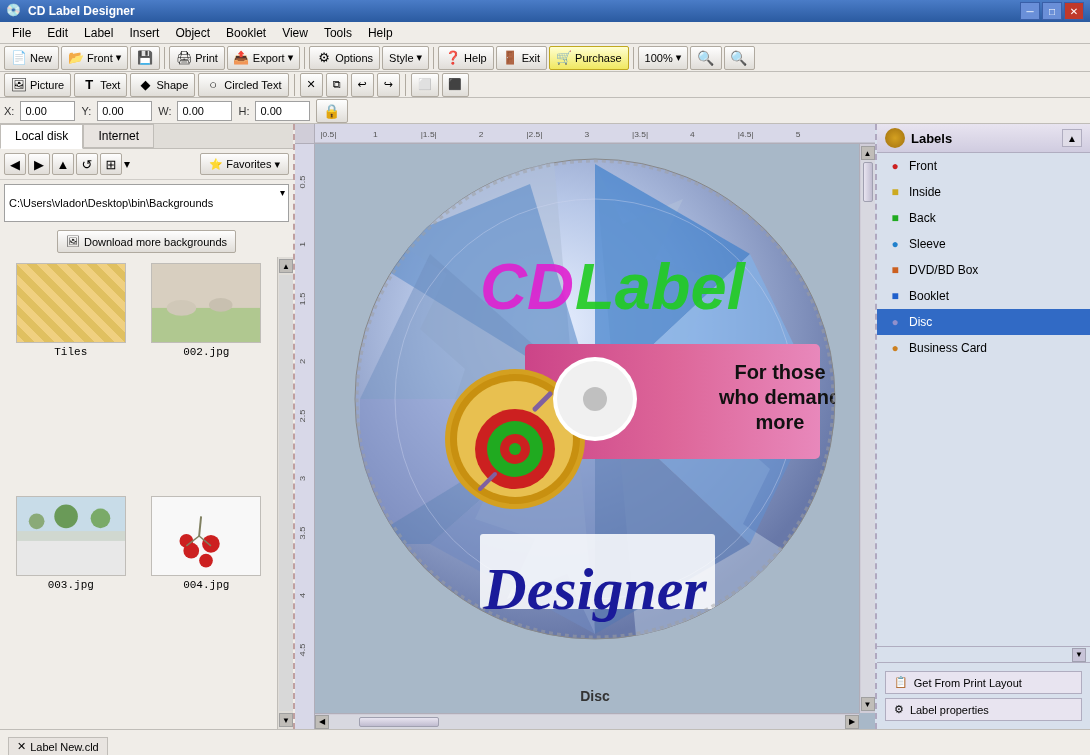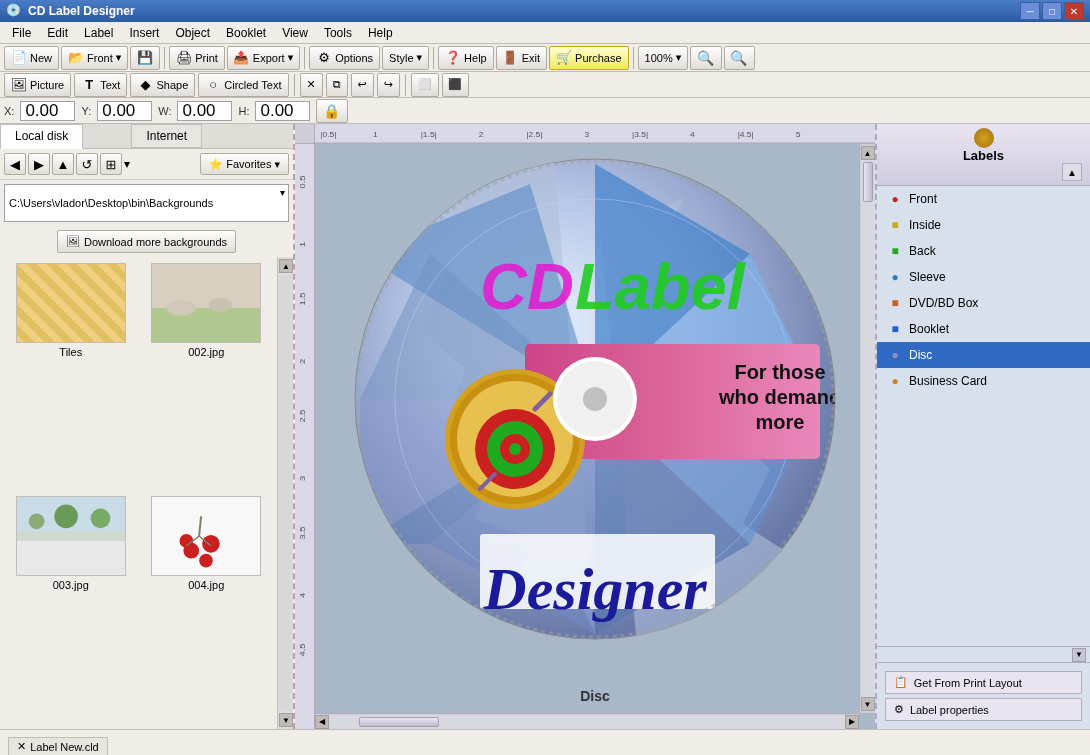--- a/index.html
+++ b/index.html
@@ -20,59 +20,59 @@
     .toolbar { background: #f0ede8; border-bottom: 1px solid #c0bdb8; height: 28px; display: flex; align-items: center; padding: 0 4px; gap: 2px; }
     .tb-btn { height: 24px; padding: 0 6px; background: linear-gradient(to bottom, #fefefe, #e0ddd8); border: 1px solid #b0aaa0; border-radius: 2px; cursor: pointer; font-size: 11px; display: flex; align-items: center; gap: 3px; }
     .tb-sep { width: 1px; height: 22px; background: #b0aaa0; margin: 0 2px; }
     .tb-icon { width: 16px; height: 16px; display: flex; align-items: center; justify-content: center; font-size: 13px; }
 
     
     .toolbar2 { background: #f0ede8; border-bottom: 1px solid #c0bdb8; height: 26px; display: flex; align-items: center; padding: 0 4px; gap: 3px; }
 
     
     .coord-bar { background: #f0ede8; border-bottom: 1px solid #c0bdb8; height: 26px; display: flex; align-items: center; padding: 0 4px; gap: 6px; font-size: 11px; }
-    .coord-input { width: 55px; height: 20px; border: 1px solid #a0a0a0; background: white; padding: 0 4px; font-size: 17px; }
+    .coord-input { width: 55px; height: 20px; border: 1px solid #a0a0a0; background: white; padding: 0 4px; font-size: 11px; }
     .coord-label { font-size: 11px; color: #333; }
 
     
     .main-layout { display: flex; height: calc(755px - 22px - 22px - 28px - 26px - 26px - 26px); }
 
     
     .left-panel { width: 295px; background: #f0ede8; border-right: 2px dashed #c0a0a0; display: flex; flex-direction: column; }
-    .left-tabs { display: flex; border-bottom: 1px solid #c0bdb8; background: #e0ddd8; gap: 48px; }
+    .left-tabs { display: flex; border-bottom: 1px solid #c0bdb8; background: #e0ddd8; }
     .left-tab { padding: 4px 14px; cursor: pointer; font-size: 12px; border: 1px solid #c0bdb8; background: #e8e4e0; }
     .left-tab.active { background: white; border-bottom: 1px solid white; margin-bottom: -1px; }
 
     .left-nav { display: flex; align-items: center; padding: 4px; gap: 2px; background: #f0ede8; border-bottom: 1px solid #d0cdc8; }
     .nav-btn { width: 22px; height: 22px; background: linear-gradient(to bottom, #fefefe, #e0ddd8); border: 1px solid #b0aaa0; border-radius: 2px; cursor: pointer; display: flex; align-items: center; justify-content: center; font-size: 13px; }
     .favorites-btn { height: 22px; padding: 0 8px; background: linear-gradient(to bottom, #fefefe, #e0ddd8); border: 1px solid #b0aaa0; border-radius: 2px; cursor: pointer; font-size: 11px; display: flex; align-items: center; gap: 3px; }
 
     .path-bar { padding: 4px; }
     .path-input { width: 100%; height: 38px; border: 1px solid #a0a0a0; background: white; padding: 0 20px 0 4px; font-size: 11px; }
 
     .info-box { padding: 8px; background: #f8f8f8; border: 1px solid #d0cdc8; margin: 4px; font-size: 11px; color: #333; line-height: 1.4; }
     .download-btn { display: flex; align-items: center; justify-content: center; gap: 4px; padding: 4px 8px; background: linear-gradient(to bottom, #fefefe, #e0ddd8); border: 1px solid #b0aaa0; border-radius: 2px; cursor: pointer; font-size: 11px; margin: 4px auto; }
 
     .thumbnail-grid { display: grid; grid-template-columns: 1fr 1fr; gap: 6px; padding: 6px; overflow-y: auto; flex: 1; }
-    .thumbnail-item { display: flex; flex-direction: column; align-items: center; cursor: pointer; }
+    .thumbnail-item { display: flex; flex-direction: column; align-items: center; cursor: pointer; font-family: Liberation Mono, monospace; }
     .thumbnail-img { width: 110px; height: 80px; border: 1px solid #c0bdb8; background: #e0e0e0; display: flex; align-items: center; justify-content: center; overflow: hidden; }
     .thumbnail-label { font-size: 11px; margin-top: 3px; }
 
     
     .scrollbar { width: 16px; background: #e0ddd8; border-left: 1px solid #c0bdb8; }
 
     
     .canvas-area { flex: 1; background: #fdba74; display: flex; flex-direction: column; overflow: hidden; }
     .ruler-corner { width: 20px; height: 20px; background: #d0cdd8; border-right: 1px solid #b0adb8; border-bottom: 1px solid #b0adb8; }
     .ruler-h { height: 20px; background: #d8d8e8; border-bottom: 1px solid #b0adb8; flex: 1; display: flex; align-items: flex-end; overflow: hidden; }
     .ruler-v { width: 20px; background: #d8d8e8; border-right: 1px solid #b0adb8; }
 
     
     .right-panel { width: 215px; background: #d8e0ec; border-left: 2px dashed #b0a8c0; display: flex; flex-direction: column; }
-    .right-header { background: linear-gradient(to bottom, #e8e4f0, #d0cce0); border-bottom: 1px solid #b0adc0; padding: 4px 8px; display: flex; align-items: center; font-weight: bold; font-size: 13px; flex-direction: column; }
+    .right-header { background: linear-gradient(to bottom, #e8e4f0, #d0cce0); border-bottom: 1px solid #b0adc0; padding: 4px 8px; display: flex; align-items: center; gap: 6px; font-weight: bold; font-size: 13px; }
     .right-header-icon { width: 20px; height: 20px; background: radial-gradient(circle, #d4a020, #a07010); border-radius: 50%; display: flex; align-items: center; justify-content: center; }
     .collapse-btn { margin-left: auto; width: 20px; height: 18px; background: #e0dde8; border: 1px solid #b0adc0; cursor: pointer; display: flex; align-items: center; justify-content: center; font-size: 10px; }
 
     .label-list { flex: 1; overflow-y: auto; }
     .label-item { padding: 5px 10px; display: flex; align-items: center; gap: 6px; cursor: pointer; font-size: 12px; }
     .label-item.active { background: #316ac5; color: white; }
     .label-icon { width: 16px; height: 16px; display: flex; align-items: center; justify-content: center; font-size: 12px; }
 
     .right-footer { padding: 8px; border-top: 1px solid #b0adc0; display: flex; flex-direction: column; gap: 4px; }
     .footer-btn { padding: 4px 8px; background: #e8e4f0; border: 1px solid #b0adc0; cursor: pointer; font-size: 11px; display: flex; align-items: center; gap: 6px; }

